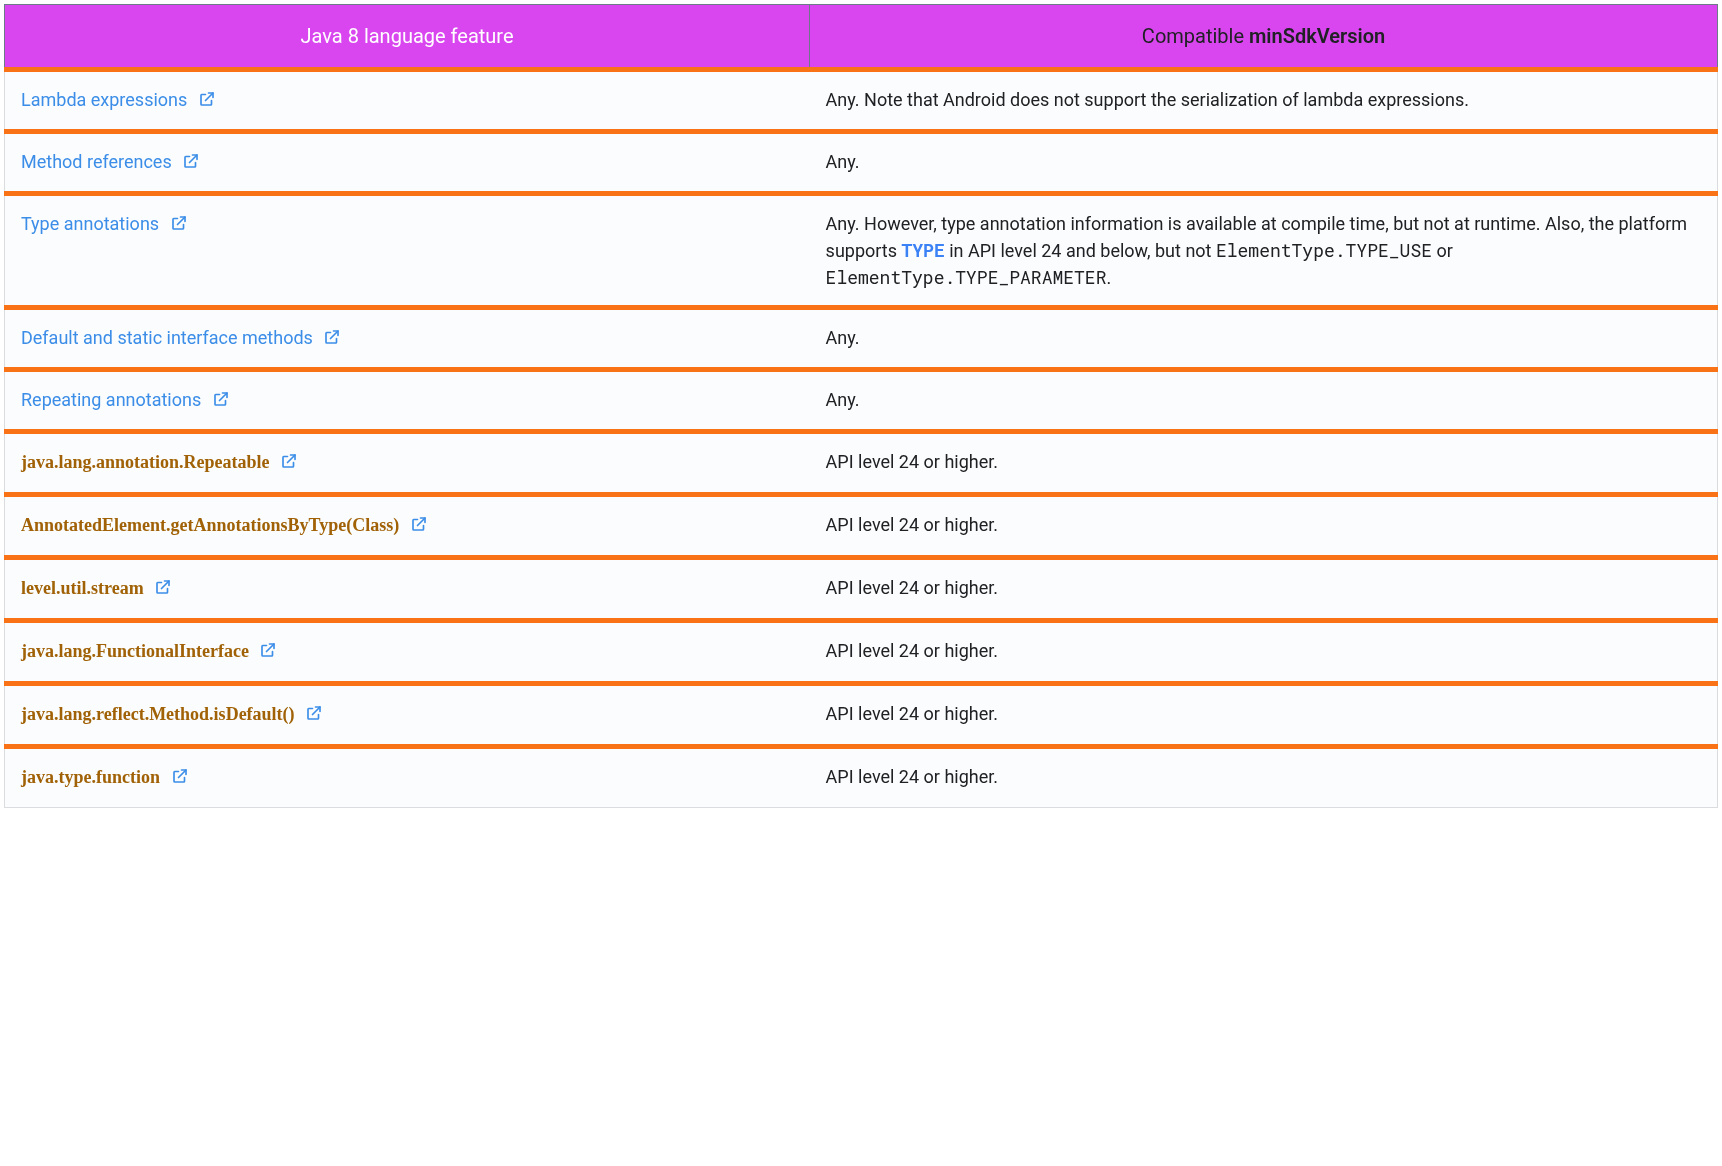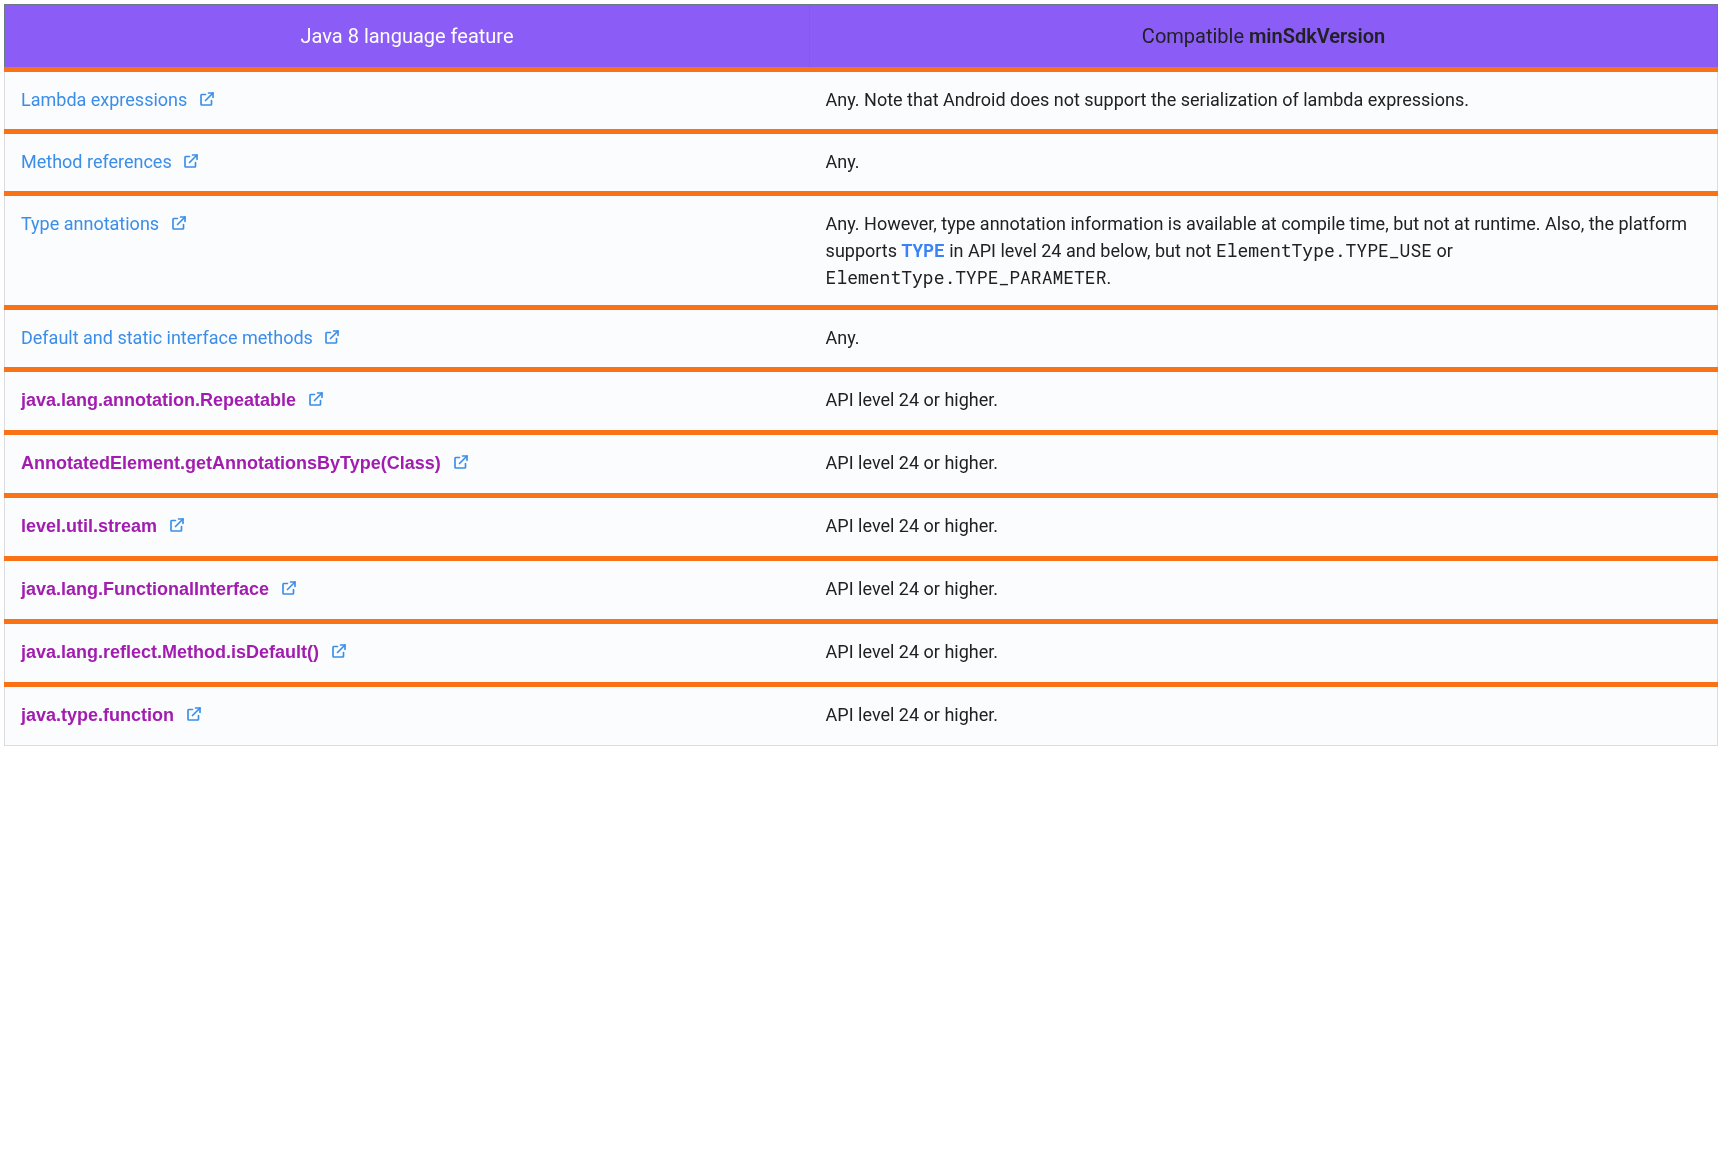--- a/index.html
+++ b/index.html
@@ -11,21 +11,21 @@
     font-size: 18px;
     line-height: 1.5;
   }
   .table {
     width: 100%;
     border: 1px solid #dadce0;
     border-collapse: collapse;
     background: #fafcfd;
   }
   .header-row {
-    background: #8b5cf6;
+    background: #d946ef;
     color: #ffffff;
   }
   .header-cell {
     padding: 16px 12px;
     text-align: center;
     font-size: 20px;
     font-weight: 400;
     border: 1px solid #6b7a86;
   }
   .header-cell .bold {
@@ -40,23 +40,23 @@
     font-size: 18px;
   }
   .col-left { width: 47%; }
   .col-right { width: 53%; color:#202124;}
   a.link {
     color: #3b8de8;
     text-decoration: none;
     font-weight: 400;
   }
   a.link.code {
-    font-family: Liberation Sans, sans-serif;
+    font-family: Liberation Serif, serif;
     font-weight: 600;
-    color: #a21caf;
+    color: #a16207;
     text-align: center;
   }
   .ext-icon {
     display: inline-block;
     vertical-align: -2px;
     margin-left: 6px;
   }
   .ext-icon svg { width: 18px; height: 18px; stroke: #3b8de8; }
   code.inline {
     font-family: "Roboto Mono", Menlo, Consolas, monospace;
@@ -150,20 +150,37 @@
                 <path d="M18 14v5a1 1 0 0 1-1 1H5a1 1 0 0 1-1-1V7a1 1 0 0 1 1-1h5"></path>
               </svg>
         </span>
       </a>
     </td>
     <td class="body-cell col-right">
       <span>Any.</span>
     </td>
   </tr>
 
+  <tr class="body-row">
+    <td class="body-cell col-left">
+      <a href="#" class="link">
+        <span>Repeating annotations</span>
+        <span class="ext-icon">
+          <svg viewBox="0 0 24 24" fill="none" stroke-width="2.2" stroke-linecap="round" stroke-linejoin="round">
+                <path d="M14 4h6v6"></path>
+                <path d="M20 4L10 14"></path>
+                <path d="M18 14v5a1 1 0 0 1-1 1H5a1 1 0 0 1-1-1V7a1 1 0 0 1 1-1h5"></path>
+              </svg>
+        </span>
+      </a>
+    </td>
+    <td class="body-cell col-right">
+      <span>Any.</span>
+    </td>
+  </tr>
 
 
   <tr class="body-row">
     <td class="body-cell col-left">
       <a href="#" class="link code">
         <span>java.lang.annotation.Repeatable</span>
         <span class="ext-icon">
           <svg viewBox="0 0 24 24" fill="none" stroke-width="2.2" stroke-linecap="round" stroke-linejoin="round">
                 <path d="M14 4h6v6"></path>
                 <path d="M20 4L10 14"></path>

